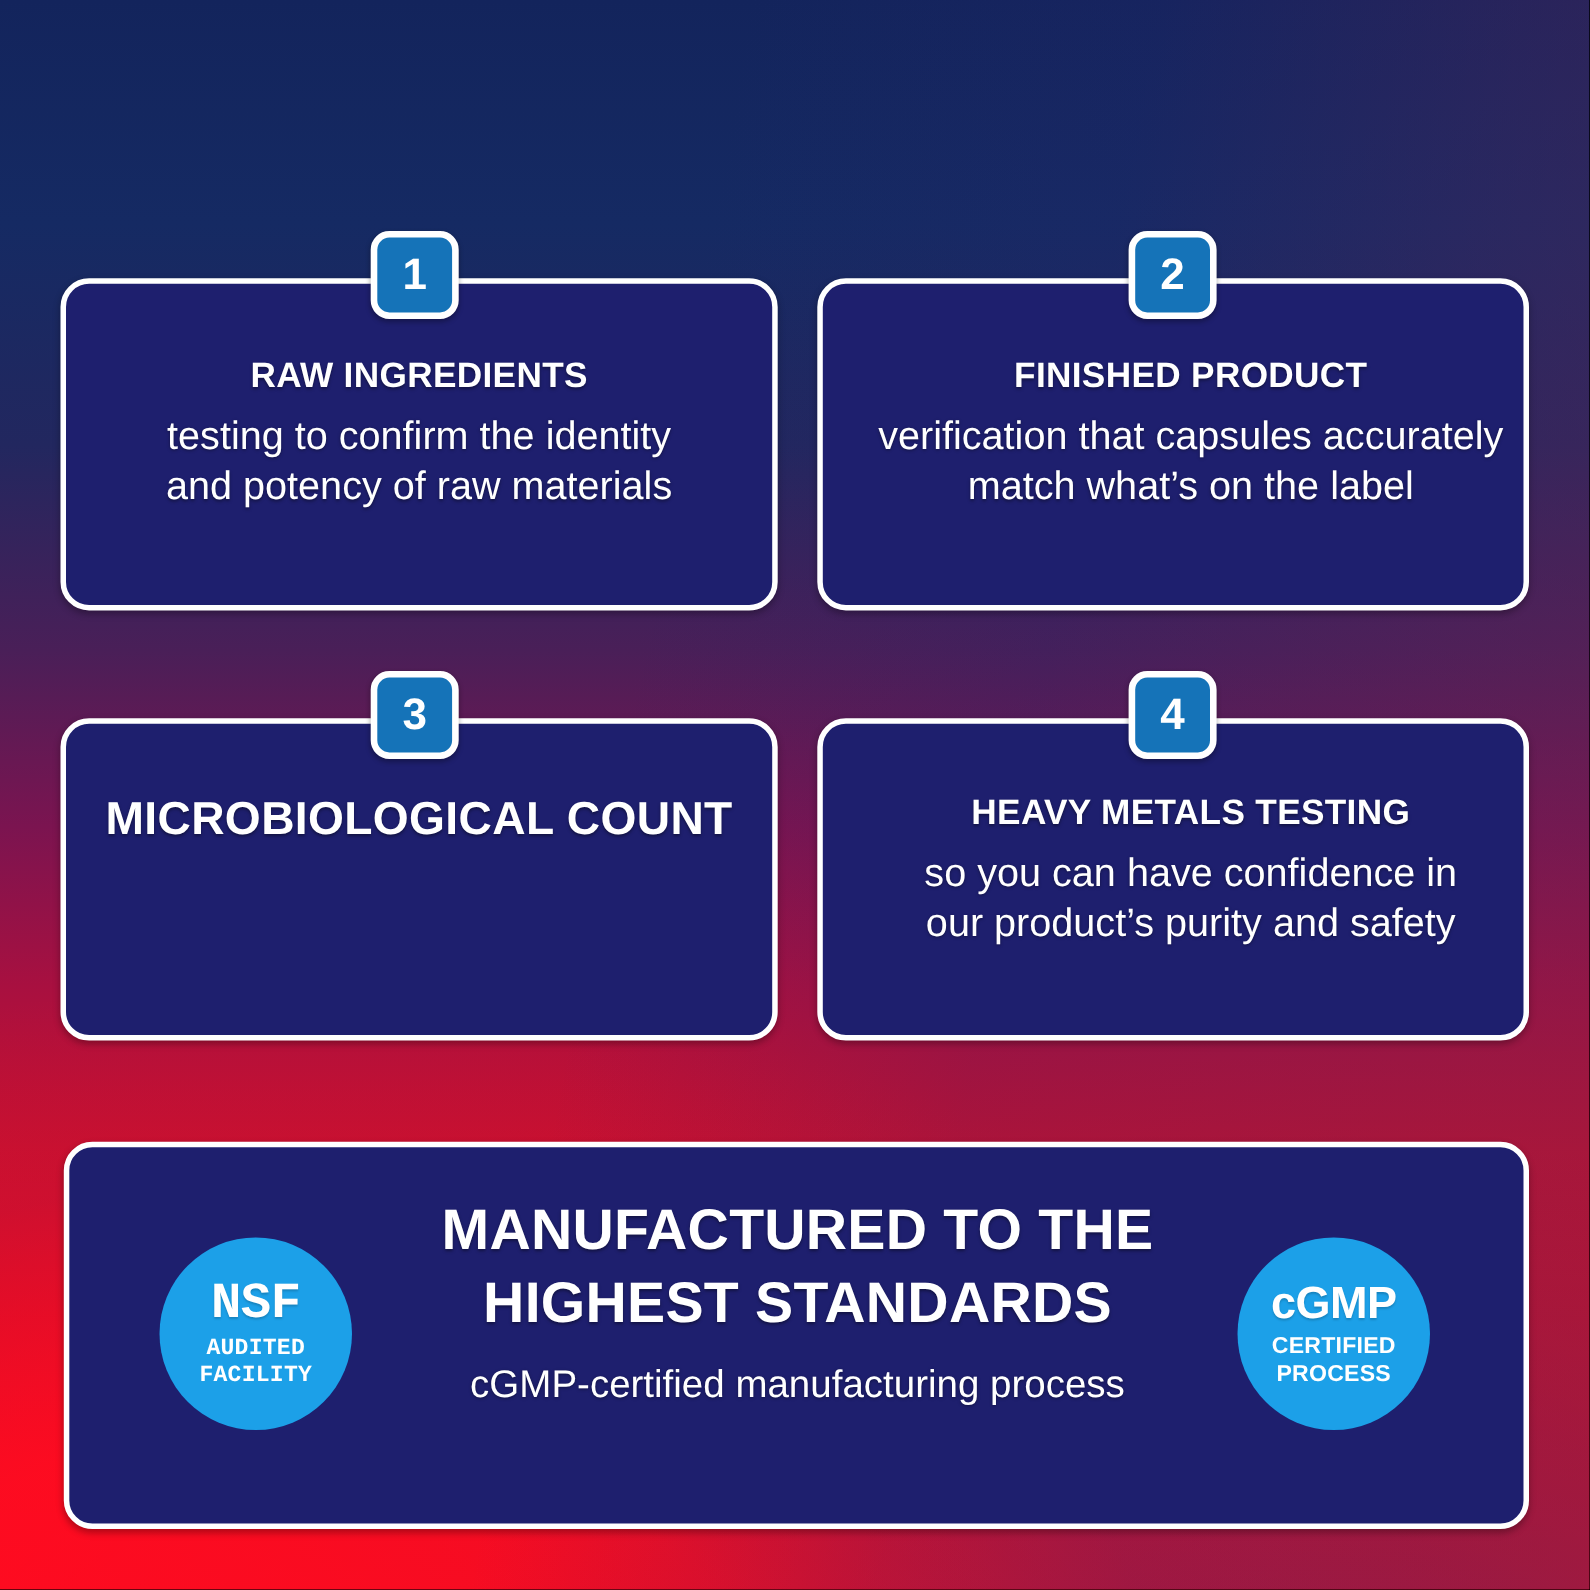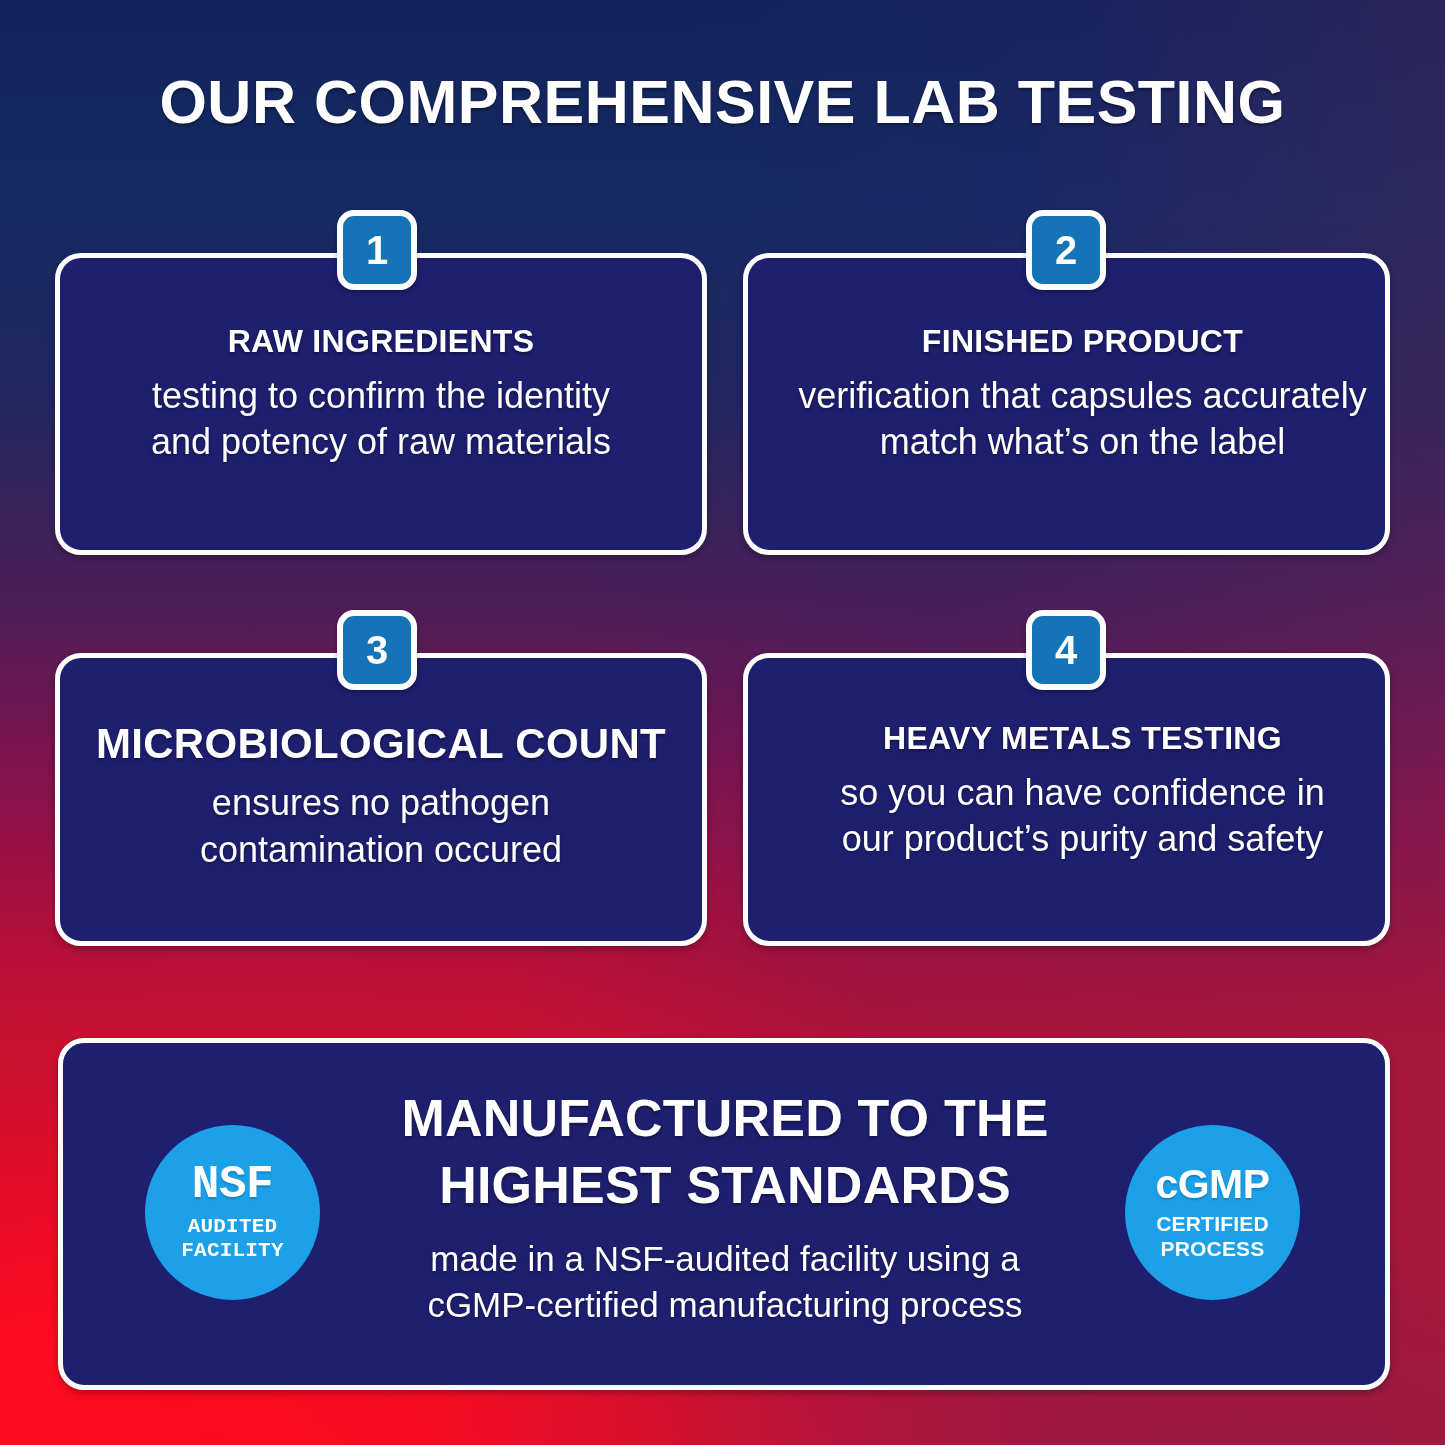--- a/index.html
+++ b/index.html
@@ -193,21 +193,20 @@
     line-height: 1.32;
     text-shadow: 0 1px 3px rgba(0,0,0,0.40);
   }
 </style>
 </head>
 <body>
 
 <div id="poster">
   <div id="content">
 
-    <div class="title">OUR COMPREHENSIVE LAB TESTING</div>
 
     <div class="card card-1"></div>
     <div class="badge badge-1">1</div>
     <div class="card-body body-1">
       <div class="c-head">RAW INGREDIENTS</div>
       <div class="c-sub">
         <div>testing to confirm the identity</div>
         <div>and potency of raw materials</div>
       </div>
     </div>
@@ -219,24 +218,20 @@
       <div class="c-sub">
         <div>verification that capsules accurately</div>
         <div>match what’s on the label</div>
       </div>
     </div>
 
     <div class="card card-3"></div>
     <div class="badge badge-3">3</div>
     <div class="card-body body-3">
       <div class="c-head tight">MICROBIOLOGICAL COUNT</div>
-      <div class="c-sub">
-        <div>ensures no pathogen</div>
-        <div>contamination occured</div>
-      </div>
     </div>
 
     <div class="card card-4"></div>
     <div class="badge badge-4">4</div>
     <div class="card-body body-4">
       <div class="c-head">HEAVY METALS TESTING</div>
       <div class="c-sub">
         <div>so you can have confidence in</div>
         <div>our product’s purity and safety</div>
       </div>
@@ -259,19 +254,18 @@
         <div>PROCESS</div>
       </div>
     </div>
 
     <div class="panel-text">
       <div class="p-head">
         <div>MANUFACTURED TO THE</div>
         <div>HIGHEST STANDARDS</div>
       </div>
       <div class="p-sub">
-        <div>made in a NSF-audited facility using a</div>
         <div>cGMP-certified manufacturing process</div>
       </div>
     </div>
 
   </div>
 </div>
 
 </body></html>

